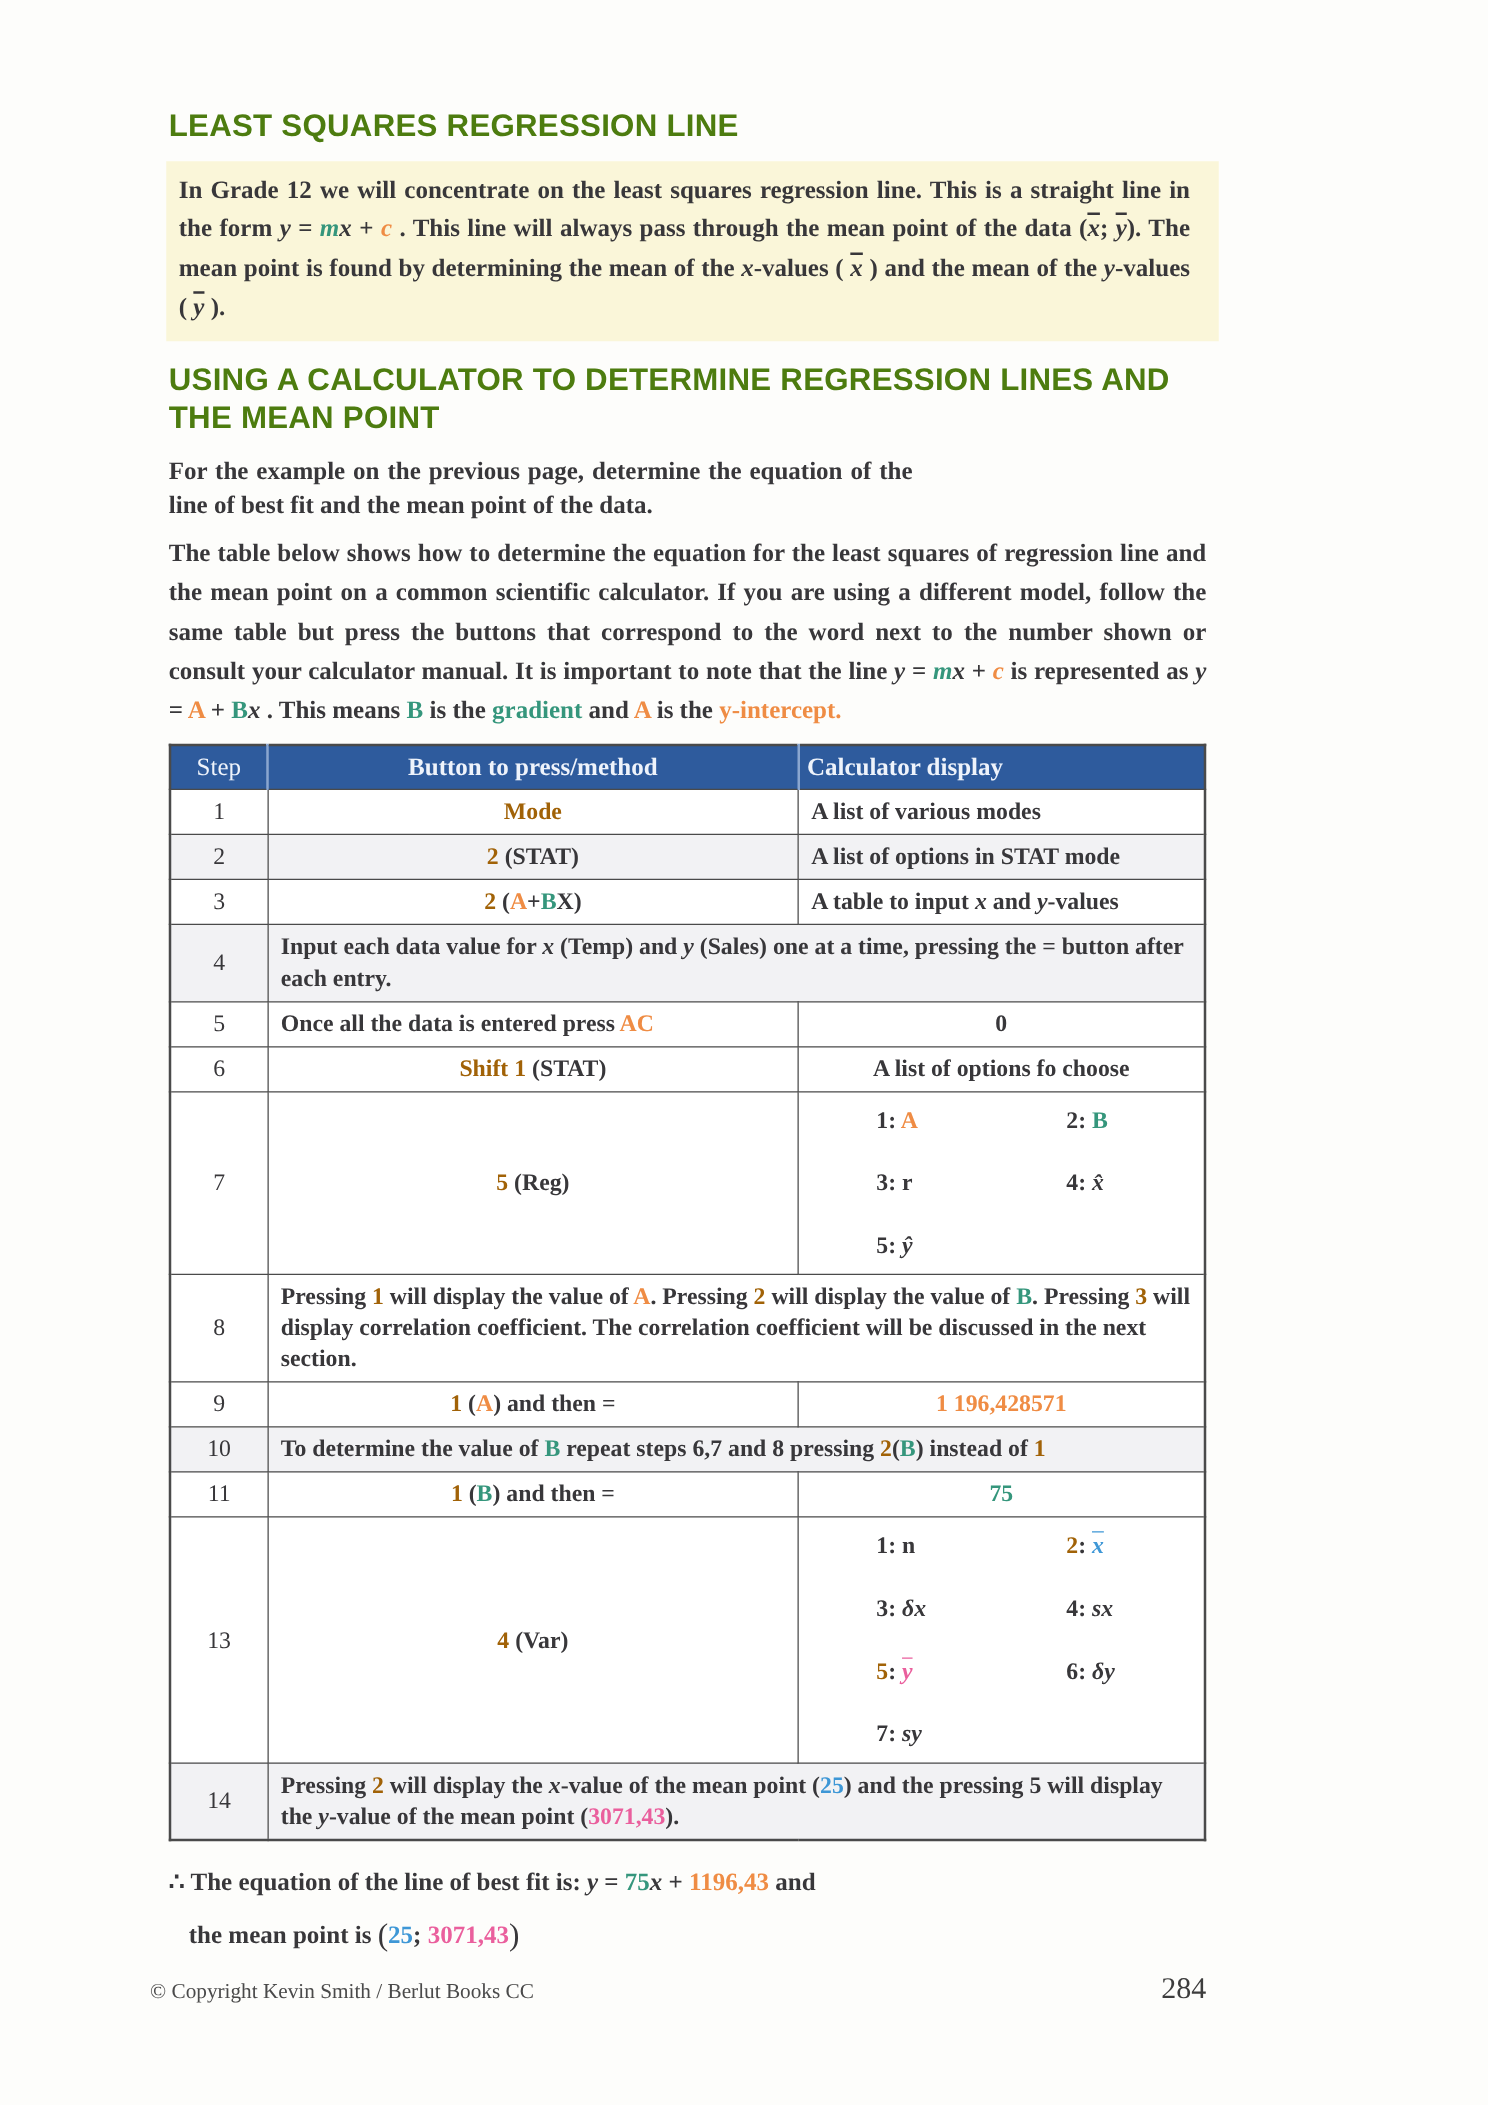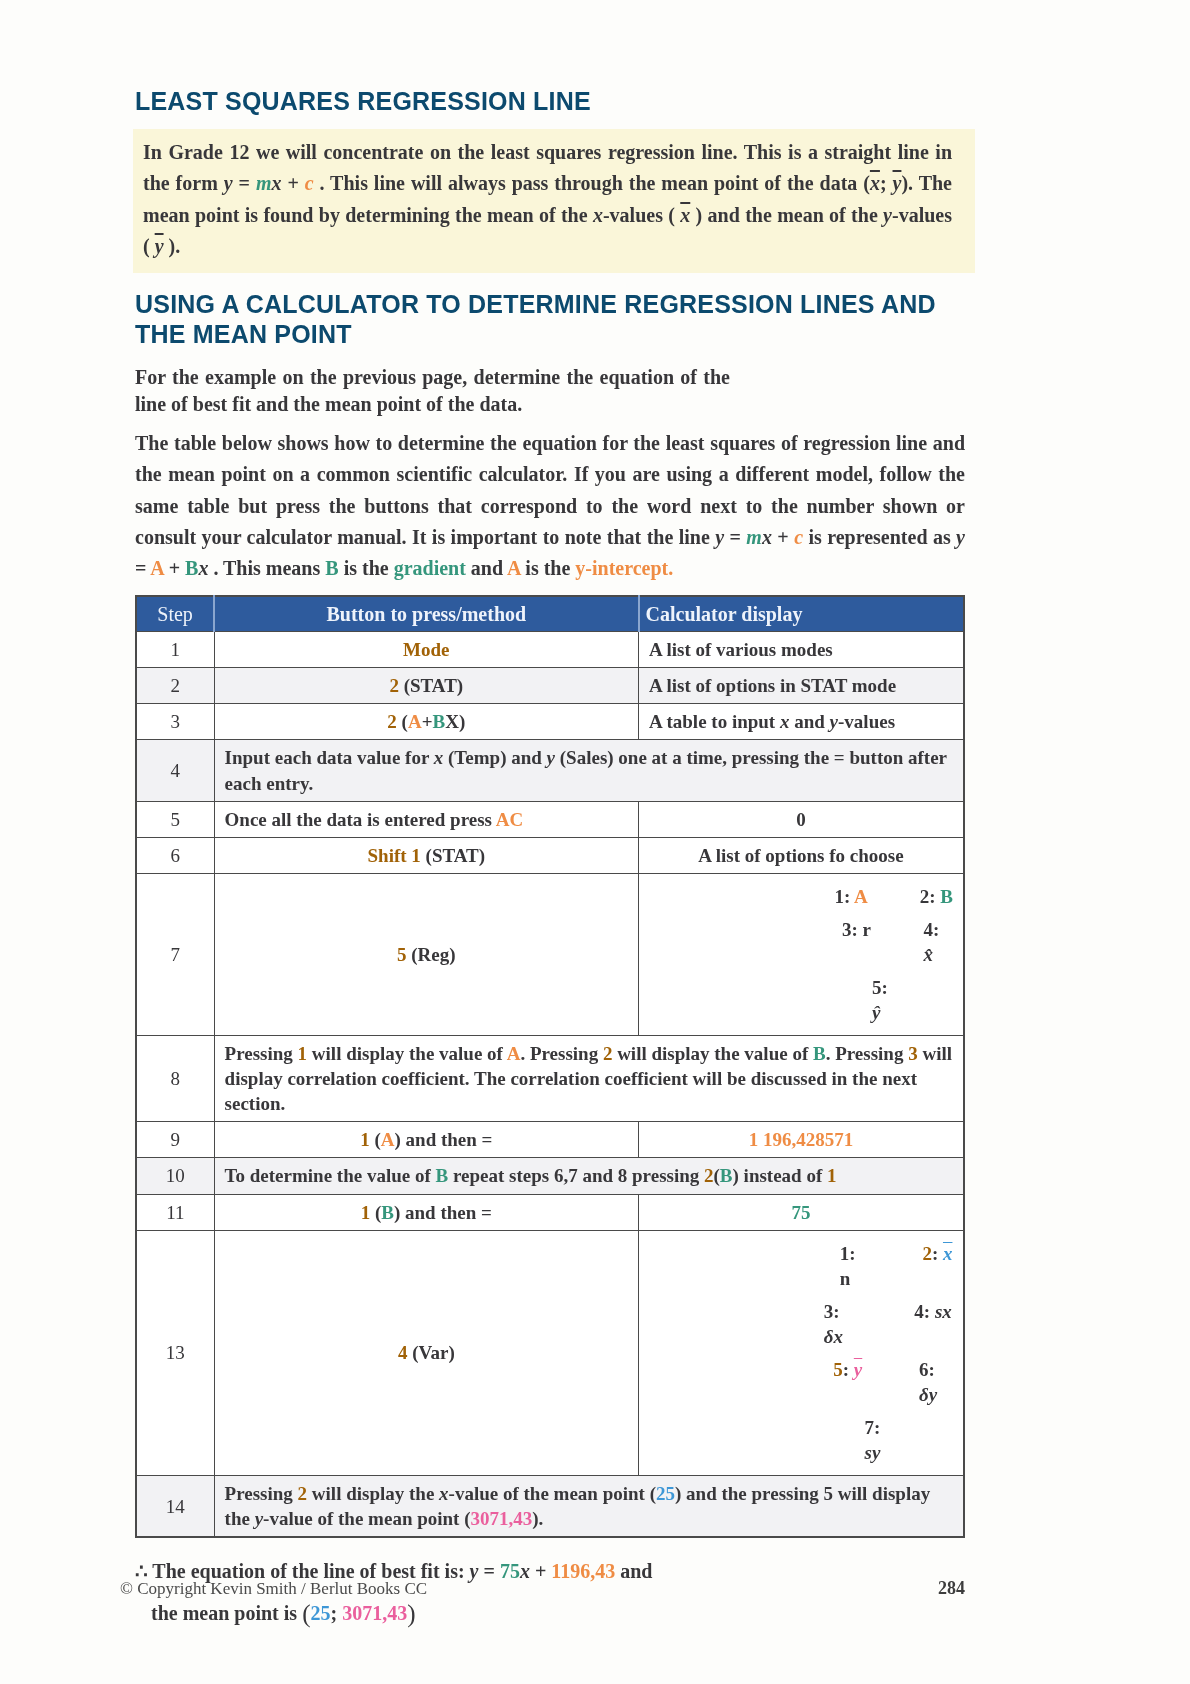--- a/index.html
+++ b/index.html
@@ -6,21 +6,21 @@
   body{
     width:1190px;height:1684px;position:relative;
     background:#fdfdfb;
     font-family:"Liberation Serif", serif;
     color:#38373a;
     overflow:hidden;
   }
   .content{position:absolute;left:135px;top:86px;width:830px;}
   .h-blue{
     font-family:"Liberation Sans", sans-serif;
-    font-weight:bold;color:#0c4a6e;
+    font-weight:bold;color:#4d7c0f;
     font-size:25px;letter-spacing:.2px;margin:0 0 12px 0;line-height:1.22;
   }
   .intro{
     background:#faf6d9;
     font-weight:bold;font-size:20px;line-height:1.58;
     padding:8px 23px 10px 10px;margin:0 -10px 16px -2px;
     text-align:justify;
   }
   .ill-row{display:flex;margin:14px 0 10px 0;font-size:20px;font-weight:bold;line-height:1.35;}
   .ill-label{text-decoration:underline;white-space:nowrap;margin-right:28px;}
@@ -36,40 +36,40 @@
     border-left:2px solid #8aa6cf !important;
   }
   th:first-child{border-left:1.5px solid #4a4a4a !important;}
   td{padding:5px 10px;vertical-align:middle;background:#fff;}
   tr.tint td{background:#f2f2f4;}
   .c-step{width:58px;text-align:center;font-weight:normal;}
   .c-btn{width:418px;text-align:center;}
   .c-disp{width:312px;text-align:left;}
   .al-left{text-align:left;}
   .al-center{text-align:center;}
-  .dgrid{display:flex;flex-direction:column;gap:8px;padding:5px 0;align-items:flex-end;}
+  .dgrid{display:flex;flex-direction:column;gap:25px;padding:5px 0;}
   .dline{display:flex;}
   .dcol{width:50%;box-sizing:border-box;padding-left:52px;}
   
   .c-red{color:#a16207;}
   .c-orange{color:#ef8c44;}
   .c-teal{color:#35967c;}
   .c-blue{color:#3e97d6;}
   .c-pink{color:#ea5f9d;}
   .it{font-style:italic;}
   .ov{text-decoration:overline;}
   .big{font-size:25px;font-weight:normal;vertical-align:-2px;}
   .conclusion{font-weight:bold;font-size:20px;margin-top:14px;line-height:1.9;}
   .concl-line2{padding-left:16px;}
   .footer{
     position:absolute;left:120px;top:1578px;width:845px;
     display:flex;justify-content:space-between;align-items:baseline;
     font-size:17px;font-weight:normal;color:#4a4a4a;
   }
-  .page-num{font-size:18px;color:#3d3d3d;font-weight:bold;}
+  .page-num{font-size:24px;color:#3d3d3d;}
 </style>
 </head>
 <body>
 
 <div class="content">
 
   <h1 class="h-blue">LEAST SQUARES REGRESSION LINE</h1>
 
   <p class="intro"><span class="seg">In Grade 12 we will concentrate on the least squares regression line. This is a straight line in the form </span><span class="seg it">y</span><span class="seg"> = </span><span class="seg c-teal it">m</span><span class="seg it">x</span><span class="seg"> + </span><span class="seg c-orange it">c</span><span class="seg"> . This line will always pass through the mean point of the data (</span><span class="seg it ov">x</span><span class="seg">; </span><span class="seg it ov">y</span><span class="seg">). The mean point is found by determining the mean of the </span><span class="seg it">x</span><span class="seg">-values ( </span><span class="seg it ov">x</span><span class="seg"> ) and the mean of the </span><span class="seg it">y</span><span class="seg">-values ( </span><span class="seg it ov">y</span><span class="seg"> ).</span></p>
 

